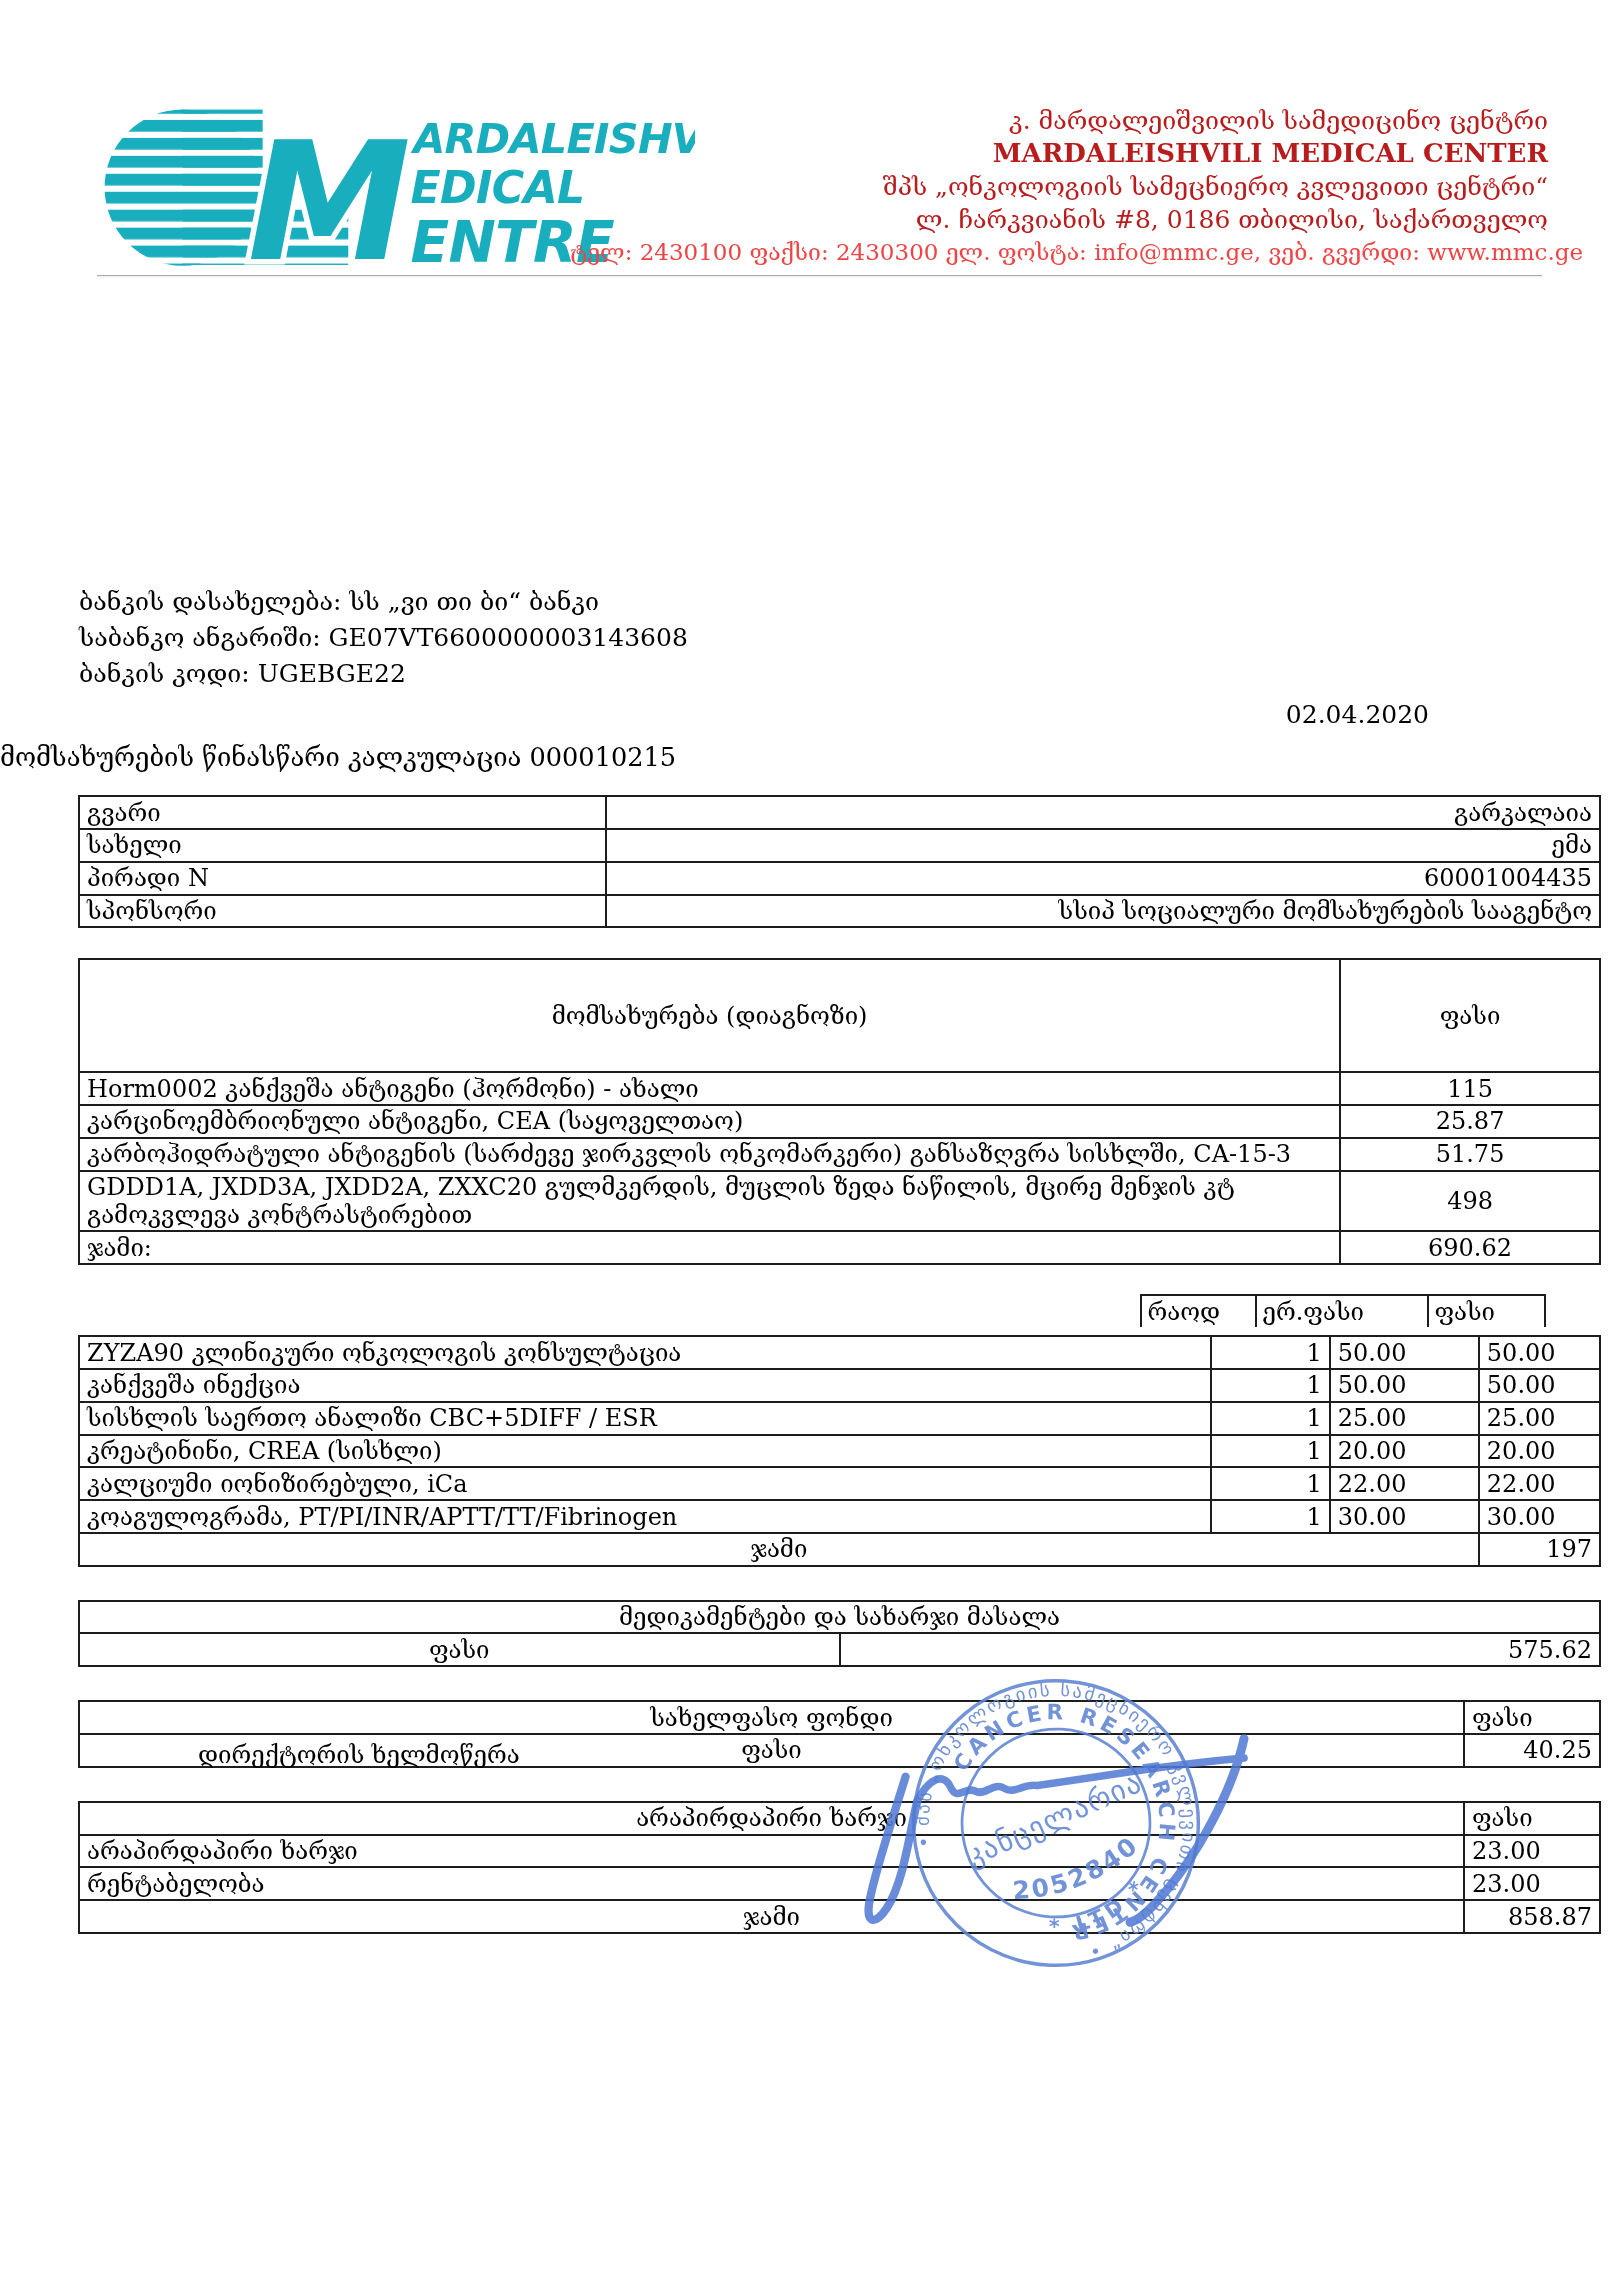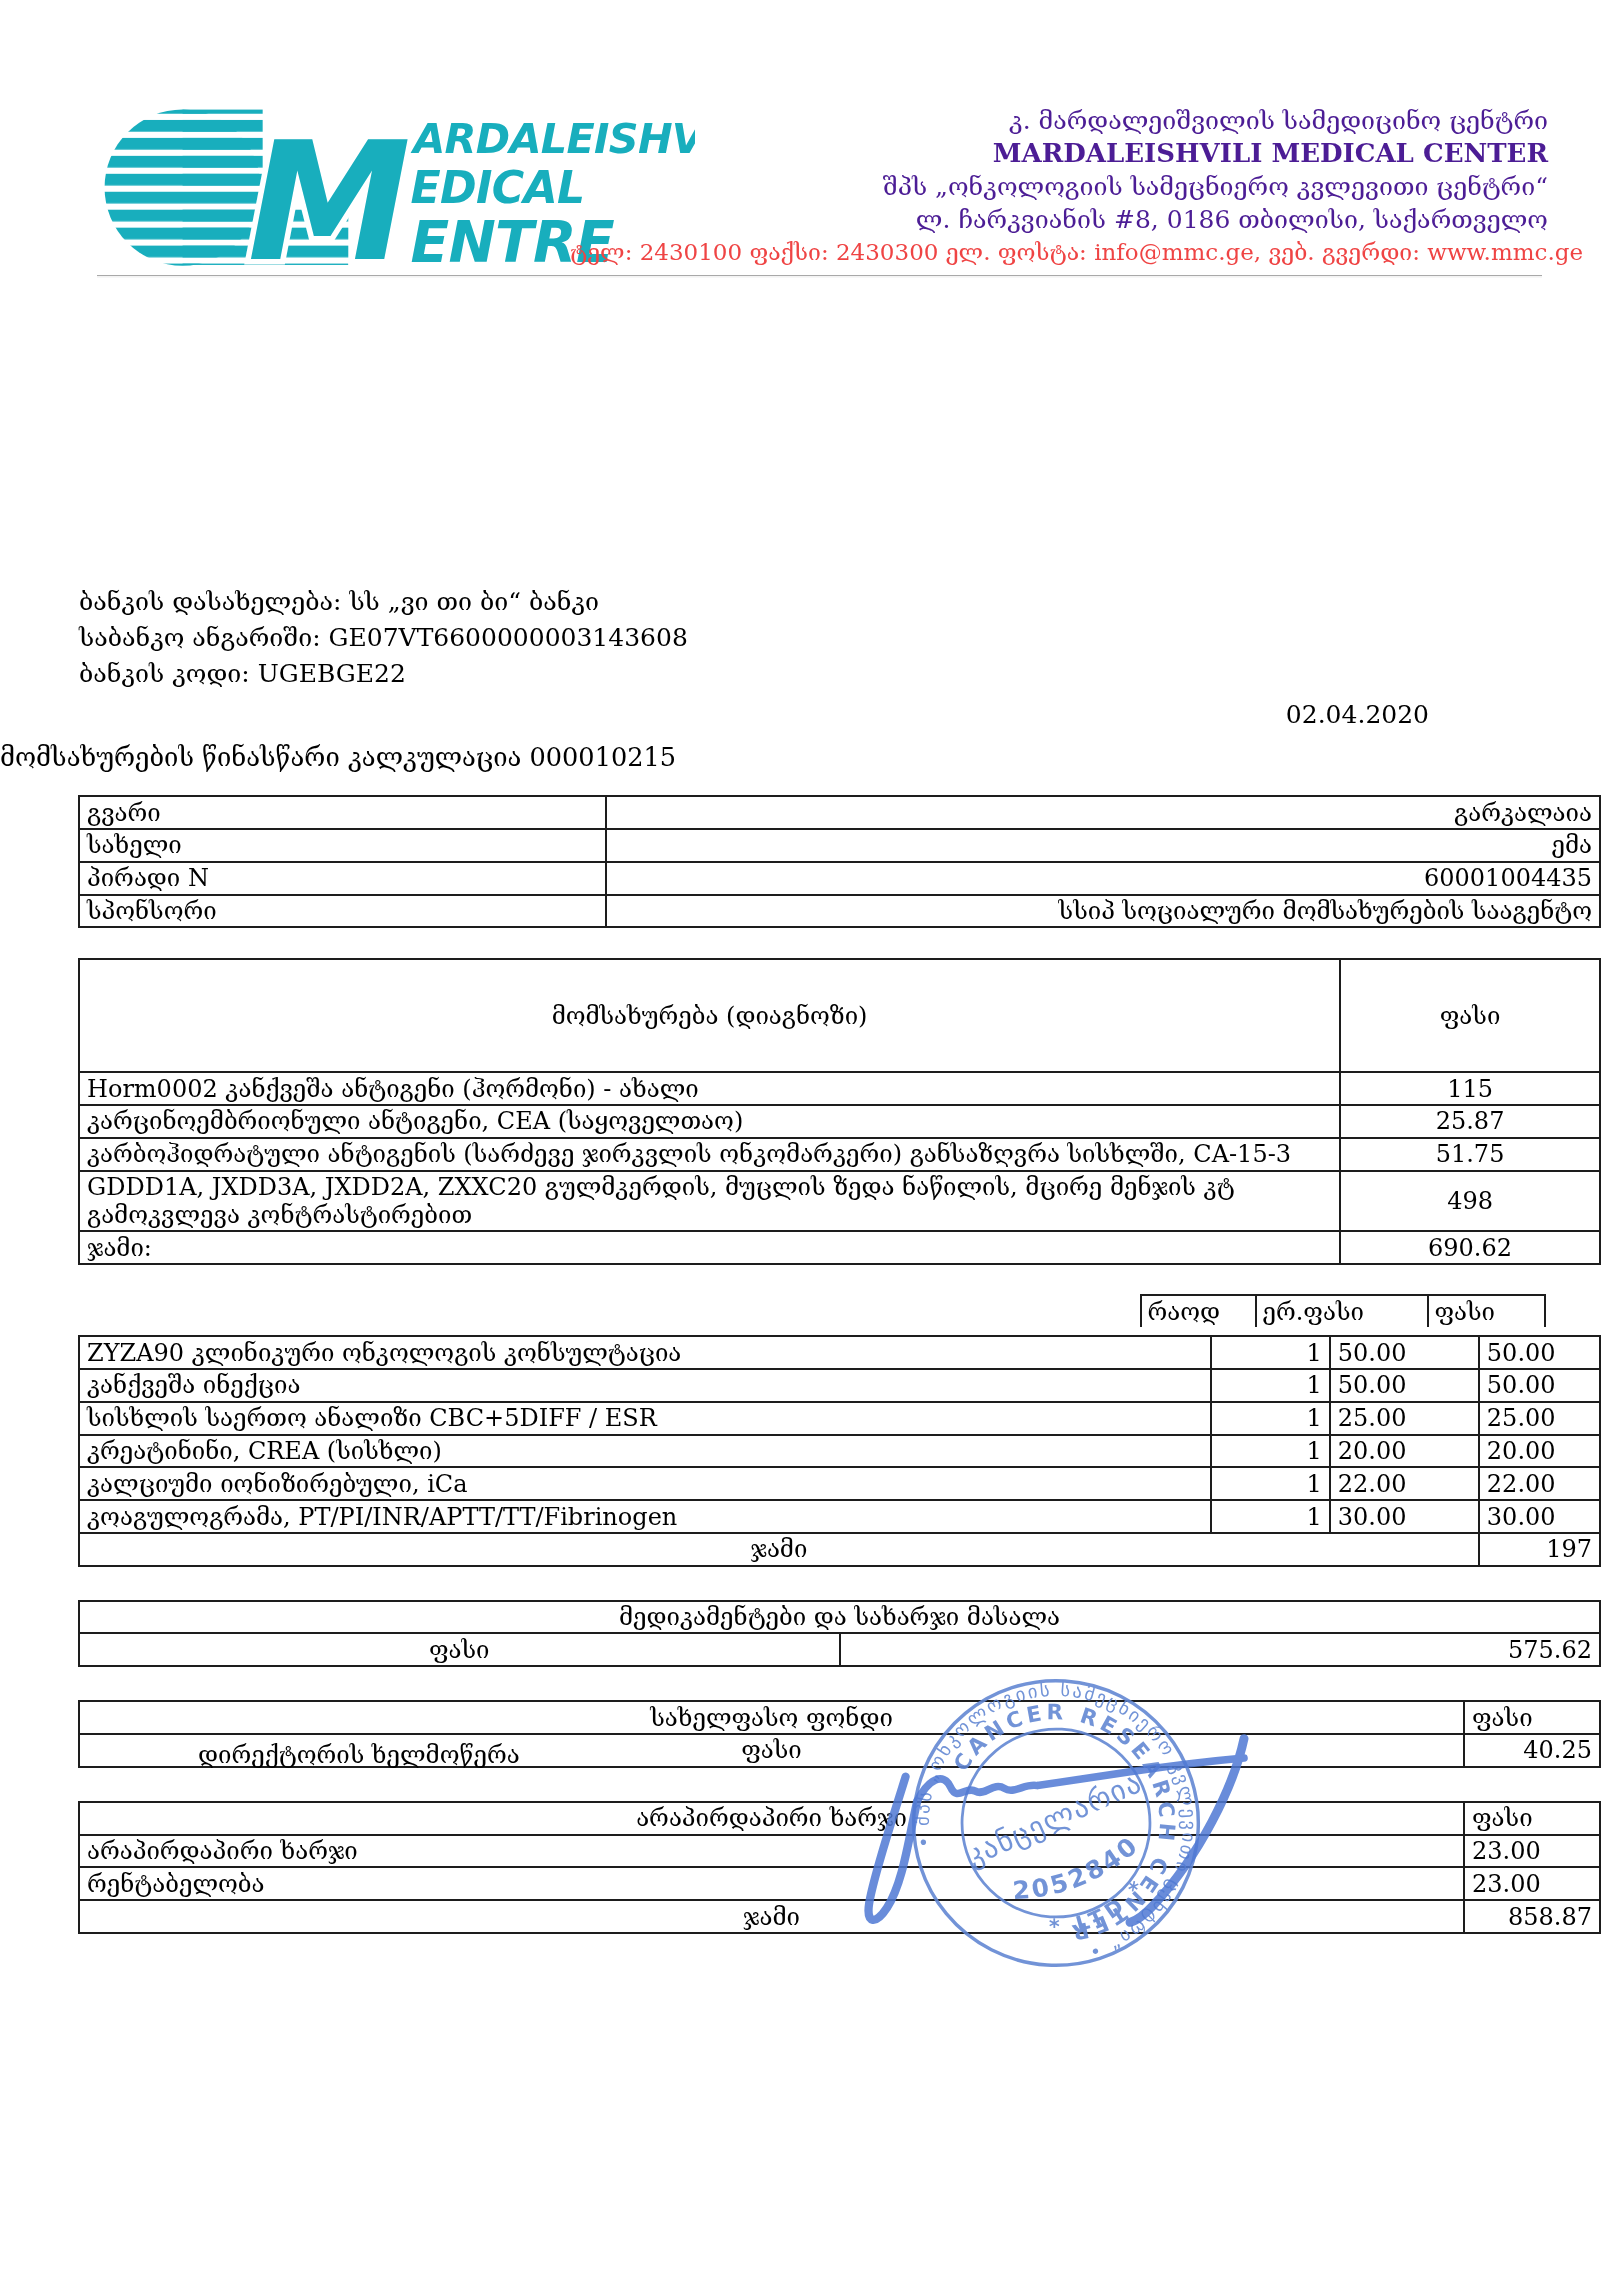--- a/index.html
+++ b/index.html
@@ -11,21 +11,21 @@
     font-family:"DejaVu Serif","DejaVu Sans",serif;
     color:#000;
     overflow:hidden;
   }
   
   .header { position:relative; height:276px; }
   .logo-svg { position:absolute; left:101px; top:102px; }
   .org-block {
     position:absolute; top:104px; right:76px;
     text-align:right;
-    color:#4c1d95;
+    color:#b91c1c;
     font-size:25px; line-height:33px;
     white-space:nowrap;
   }
   .org-block .en { font-weight:bold; font-size:26px; }
   .contact-line {
     position:absolute; left:570px; top:239px;
     color:#ef4444; font-size:23px; white-space:nowrap;
   }
   .rule {
     position:absolute; left:97px; right:82px; top:275px;

